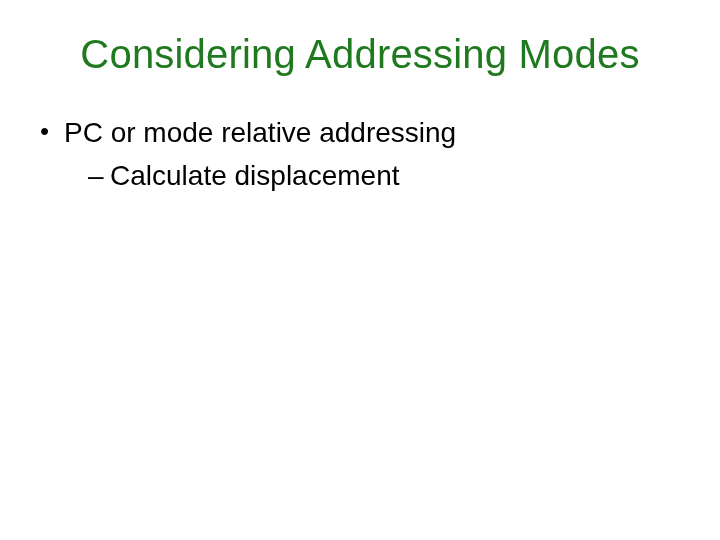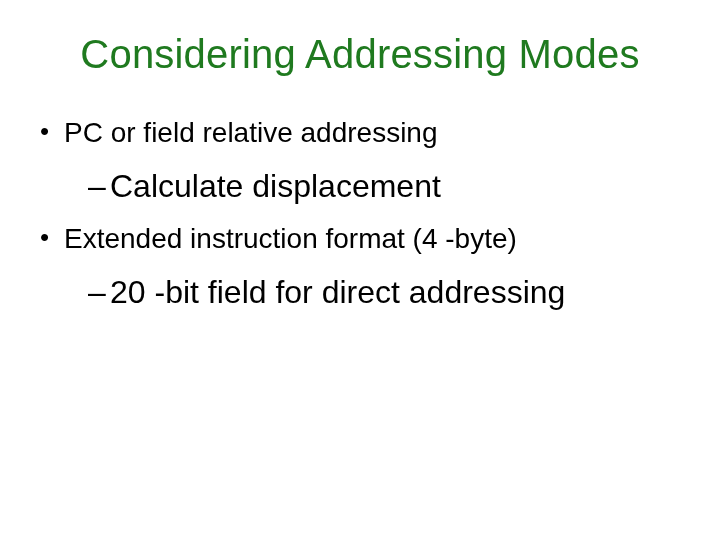--- a/index.html
+++ b/index.html
@@ -44,50 +44,42 @@
     left: 4px;
     top: 0;
     font-size: 26px;
   }
   ul.level2 {
     list-style: none;
     margin: 6px 0 14px 0;
     padding: 0 0 0 24px;
   }
   ul.level2 > li {
-    font-size: 32px;
+    font-size: 28px;
     line-height: 1.28;
-    margin: 16px 0 2px 0;
+    margin: 8px 0 2px 0;
     padding-left: 22px;
     position: relative;
   }
   ul.level2 > li::before {
     content: "–";
     position: absolute;
     left: 0;
     top: 0;
   }
 </style>
 </head>
 <body>
 
 <div class="slide">
   <div class="title">Considering Addressing Modes</div>
 
   <ul class="level1">
     <li>
-      <span>PC or field relative addressing</span>
+      <span>PC or mode relative addressing</span>
       <ul class="level2">
         <li>
           <span>Calculate displacement</span>
-        </li>
-      </ul>
-    </li>
-    <li>
-      <span>Extended instruction format (4 -byte)</span>
-      <ul class="level2">
-        <li>
-          <span>20 -bit field for direct addressing</span>
         </li>
       </ul>
     </li>
   </ul>
 </div>
 
 </body></html>

